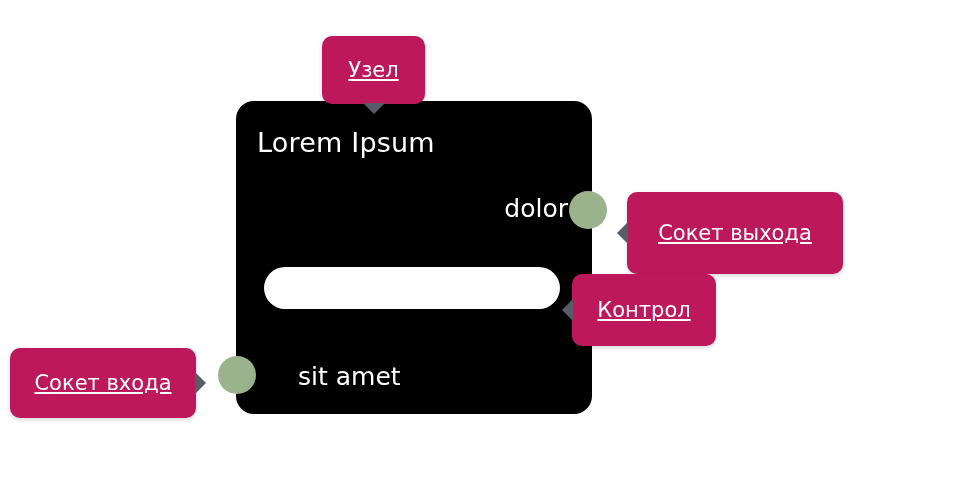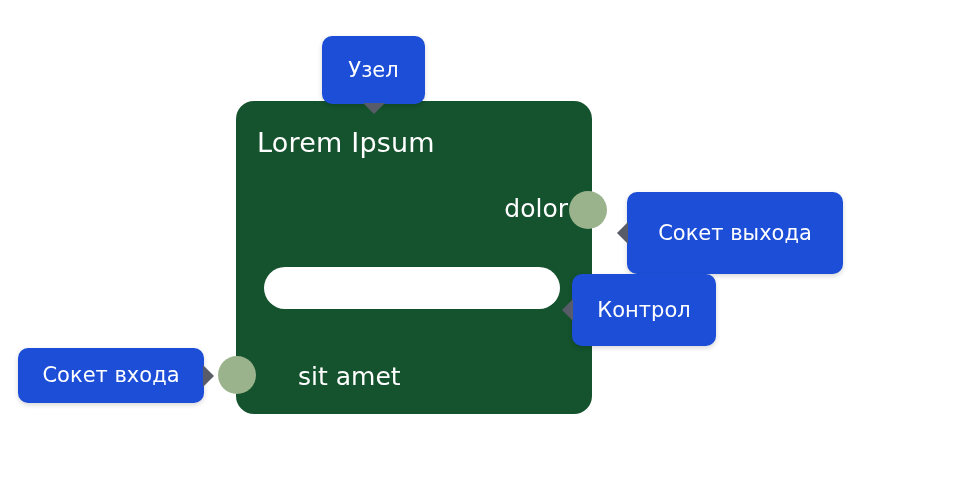--- a/index.html
+++ b/index.html
@@ -19,21 +19,21 @@
     overflow: hidden;
   }
 
   
   .node {
     position: absolute;
     left: 236px;
     top: 101px;
     width: 356px;
     height: 313px;
-    background: #14532d;
+    background: #000000;
     border-radius: 18px;
   }
   .node-title {
     position: absolute;
     left: 21px;
     top: 26px;
     font-size: 27px;
     line-height: 32px;
     color: #ffffff;
     letter-spacing: 0.2px;
@@ -94,27 +94,28 @@
     height: 38px;
     border-radius: 50%;
     background: #9ab38d;
   }
   .socket-out { left: 569px; top: 191px; }
   .socket-in  { left: 218px; top: 356px; }
 
   
   .tip {
     position: absolute;
-    background: #1d4ed8;
+    background: #be185d;
     border-radius: 10px;
     color: #ffffff;
     display: flex;
     align-items: center;
     justify-content: center;
     box-shadow: 0 2px 5px rgba(0,0,0,0.16);
+    text-decoration: underline;
   }
   .tip span {
     font-size: 21px;
     line-height: 25px;
     white-space: nowrap;
   }
   .tip::after {
     content: "";
     position: absolute;
     width: 0;
@@ -145,21 +146,21 @@
     margin-top: -11px;
     right: -10px;
     border-top: 11px solid transparent;
     border-bottom: 11px solid transparent;
     border-left: 11px solid #575c68;
   }
 
   #tip-node    { left: 322px; top: 36px;  width: 103px; height: 68px; }
   #tip-out     { left: 627px; top: 192px; width: 216px; height: 82px; }
   #tip-control { left: 572px; top: 274px; width: 144px; height: 72px; }
-  #tip-in      { left: 18px;  top: 348px; width: 186px; height: 55px; text-align: center; }
+  #tip-in      { left: 10px;  top: 348px; width: 186px; height: 70px; text-align: center; }
 </style>
 </head>
 <body>
 
 <div id="stage">
 
   <div class="node">
 
     <div class="node-title">Lorem Ipsum</div>
 

